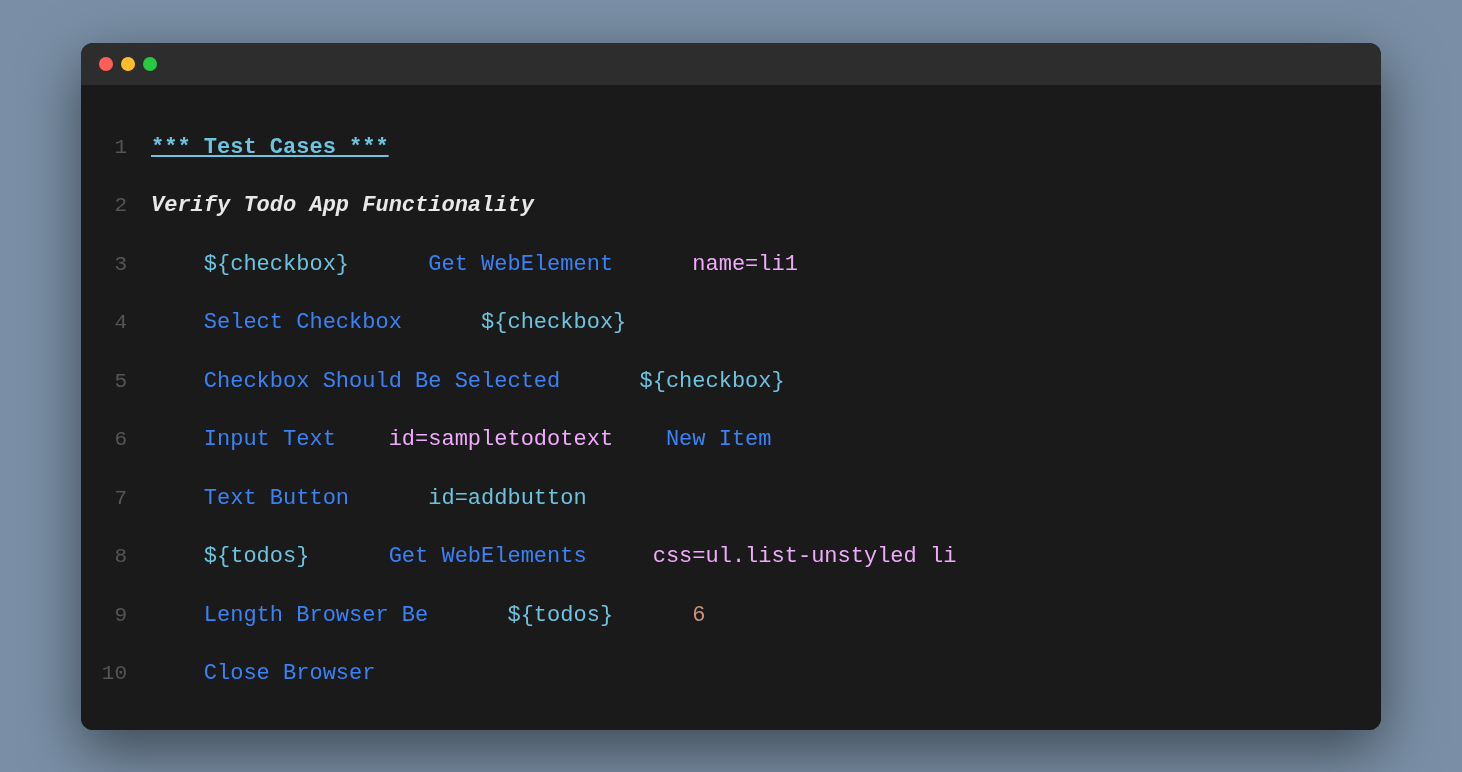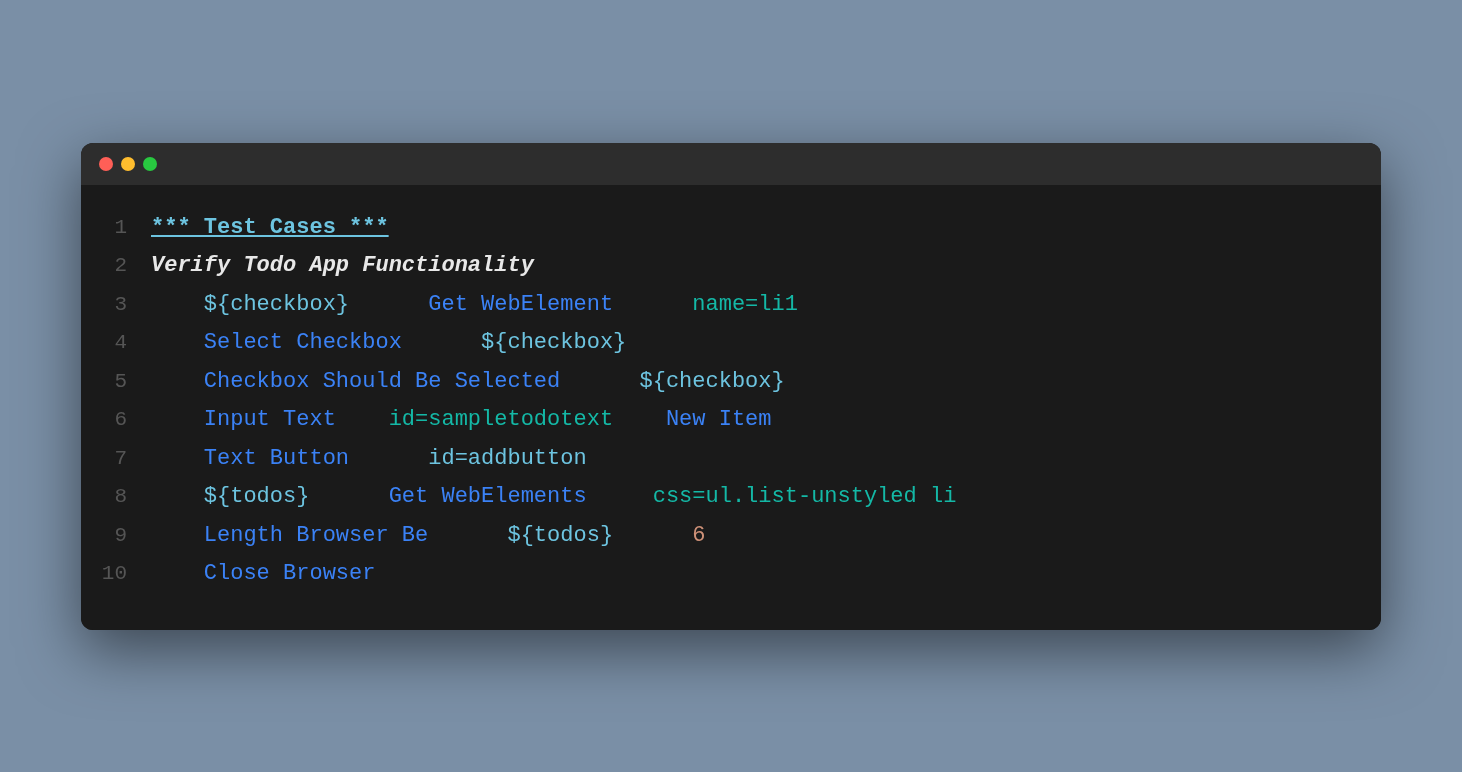--- a/index.html
+++ b/index.html
@@ -64,23 +64,24 @@
       text-align: right;
       padding-right: 24px;
       user-select: none;
       flex-shrink: 0;
       font-size: 21px;
     }
 
     .line-content {
       color: #d4d4d4;
       white-space: pre;
+      margin-top: 20px;
     }
     .c-bold-white { color: #e8e8e8; font-weight: bold; font-style: italic; text-align: center; }
-    .c-orange { color: #14b8a6; }
+    .c-orange { color: #f0abfc; }
     .c-var { color: #6dc4e0; }
     .c-keyword { color: #3b82f6; }
     .c-title { color: #6dc4e0; text-decoration: underline; font-weight: bold; }
     .c-number { color: #ce9178; }
   </style>
 </head>
 <body>
 
 <div class="window">
   <div class="titlebar">

